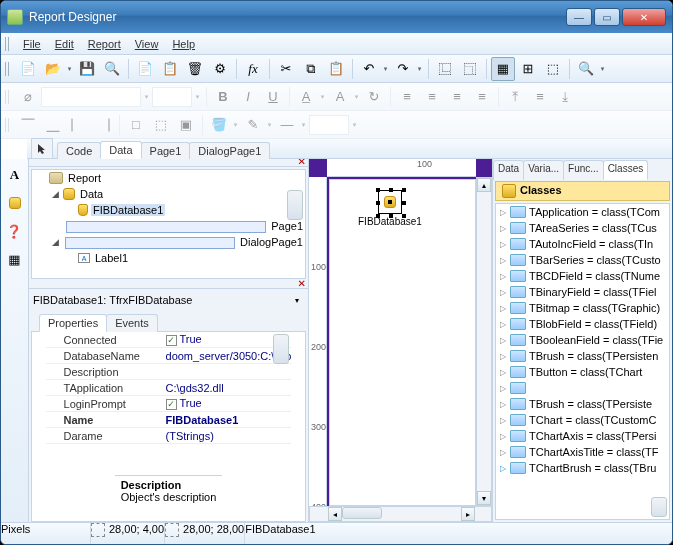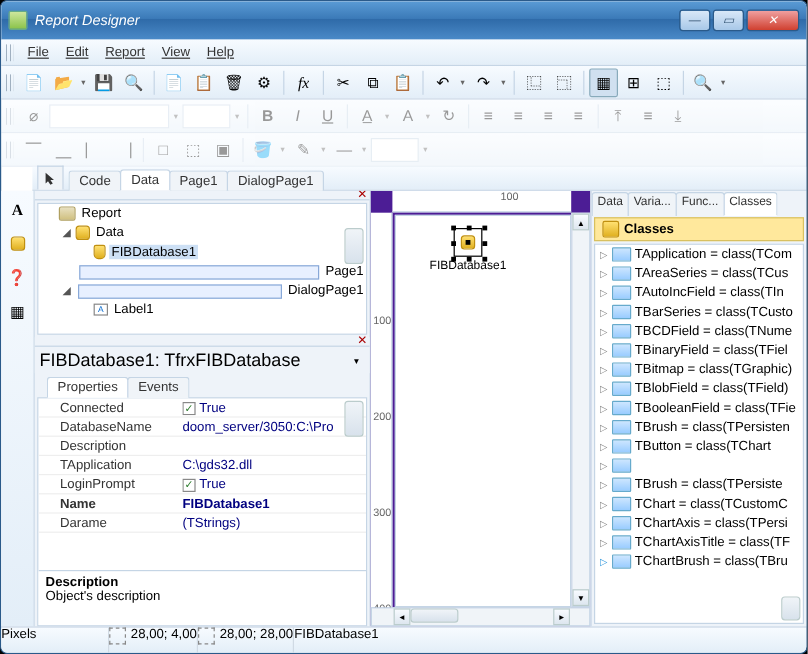--- a/index.html
+++ b/index.html
@@ -1,18 +1,18 @@
 <!DOCTYPE html>
 <html><head>
 <meta charset="utf-8">
 <style>
 * { box-sizing: border-box; margin: 0; padding: 0; font-family: "Segoe UI", Tahoma, sans-serif; font-size: 11px; }
 body { background: #000; width: 673px; height: 545px; overflow: hidden; }
 .window { width: 673px; height: 545px; background: #fff; border: 1px solid #2a5a8a; border-radius: 6px; overflow: hidden; display: flex; flex-direction: column; }
-.titlebar { height: 28px; background: linear-gradient(#5a9bd5, #3b7ab8 45%, #2e6aa8 46%, #4a8ac8); display: flex; align-items: center; padding: 16px 6px; color: #fff; font-style: italic; }
+.titlebar { height: 28px; background: linear-gradient(#5a9bd5, #3b7ab8 45%, #2e6aa8 46%, #4a8ac8); display: flex; align-items: center; padding: 16px 6px; color: #fff; }
 .titlebar .appicon { width: 16px; height: 16px; background: linear-gradient(#cde69c,#8bc34a); border: 1px solid #6a8; margin-right: 6px; border-radius: 2px; }
 .titlebar .title { flex: 1; font-size: 12px; }
 .winbtns { display: flex; gap: 2px; }
 .winbtn { width: 26px; height: 18px; border: 1px solid #2a5a8a; border-radius: 3px; background: linear-gradient(#d9e8f8,#a8c8e8); display:flex; align-items:center; justify-content:center; color:#2a4a6a; font-size:10px; }
 .winbtn.close { background: linear-gradient(#f0a0a0,#d04030); color:#fff; width:44px;}
 .menubar { height: 22px; background: linear-gradient(#f7fbff,#e3eef8); border-bottom: 1px solid #c5d5e5; display:flex; align-items:center; padding:0 4px; gap:2px; }
 .grip { width:6px; height:14px; background: repeating-linear-gradient(90deg,#a0b0c0 0 1px, transparent 1px 3px); margin-right:4px;}
 .menuitem { padding: 2px 6px; color:#333; }
 .menuitem u { text-decoration: underline; }
 .toolbar { height: 28px; background: linear-gradient(#f7fbff,#e3eef8); border-bottom:1px solid #c5d5e5; display:flex; align-items:center; padding:0 4px; gap:1px;}
@@ -39,24 +39,24 @@
 .tnode .tw { width:11px; height:11px; display:flex; align-items:center; justify-content:center; font-size:9px; color:#555; margin-right:2px;}
 .tnode .ic { width:16px; height:14px; margin-right:3px; display:flex; align-items:center; justify-content:center;}
 .tnode.sel span.lbl{ background:#cde0f5; }
 .lbl{ padding:0 2px; }
 .ic.report { background:linear-gradient(#e8e0c0,#d0c080); border:1px solid #b0a060; border-radius:2px; width:14px; height:12px;}
 .ic.data { background:linear-gradient(#ffe070,#e0b020); border-radius:3px; width:12px; height:12px; border:1px solid #c09010;}
 .ic.db { background:linear-gradient(#ffe070,#e0b020); border-radius:2px 2px 4px 4px; width:10px; height:12px; border:1px solid #c09010;}
 .ic.page { background:#e8f0ff; border:1px solid #88a8d8; width:10px; height:12px;}
 .ic.label { background:#fff; border:1px solid #888; width:12px; height:10px; font-size:7px; color:#06c;}
 .objbar { display:flex; align-items:center; padding:2px 4px; background:#eef3f9;}
-.objbar input{ flex:1; border:none; background:transparent; height:18px; font-size:15px;}
+.objbar input{ flex:1; border:none; background:transparent; height:18px; font-size:11px;}
 .objbar .dd{ width:14px; text-align:center; font-size:8px;}
 .proptabs { display:flex; padding-left:10px; margin-top:2px;}
-.props { flex:1; background:#fff; border:1px solid #c5d5e5; margin:0 2px; overflow:hidden; display:flex; flex-direction:column;}
+.props { flex:1; background:#fff; border:1px solid #c5d5e5; margin:0 2px; overflow:hidden; display:flex; flex-direction:column;align-items:center;}
 .proprows{ flex:1; overflow:auto; position:relative;}
 .proprow { display:flex; height:16px; border-bottom:1px solid #eee; align-items:center;}
 .proprow .pk{ width:120px; padding-left:18px; color:#333;}
 .proprow .pv{ flex:1; color:#000080; overflow:hidden; text-overflow:ellipsis; white-space:nowrap;}
 .proprow.bold .pk, .proprow.bold .pv{ font-weight:bold;}
 .chk{ display:inline-block; width:11px; height:11px; border:1px solid #888; background:#fff; text-align:center; line-height:9px; font-size:9px; color:#2a7a2a; margin-right:3px;}
 .desc { border-top:1px solid #c5d5e5; padding:3px 6px; background:#fff; height:46px;}
 .desc .dt{ font-weight:bold;}
 .scrthumb{ position:absolute; right:2px; top:2px; width:16px; height:30px; background:linear-gradient(#f0f4f8,#d8e2ec); border:1px solid #bcc; border-radius:3px;}
 .canvas { flex:1; display:flex; flex-direction:column; background:#4c1d95;}

